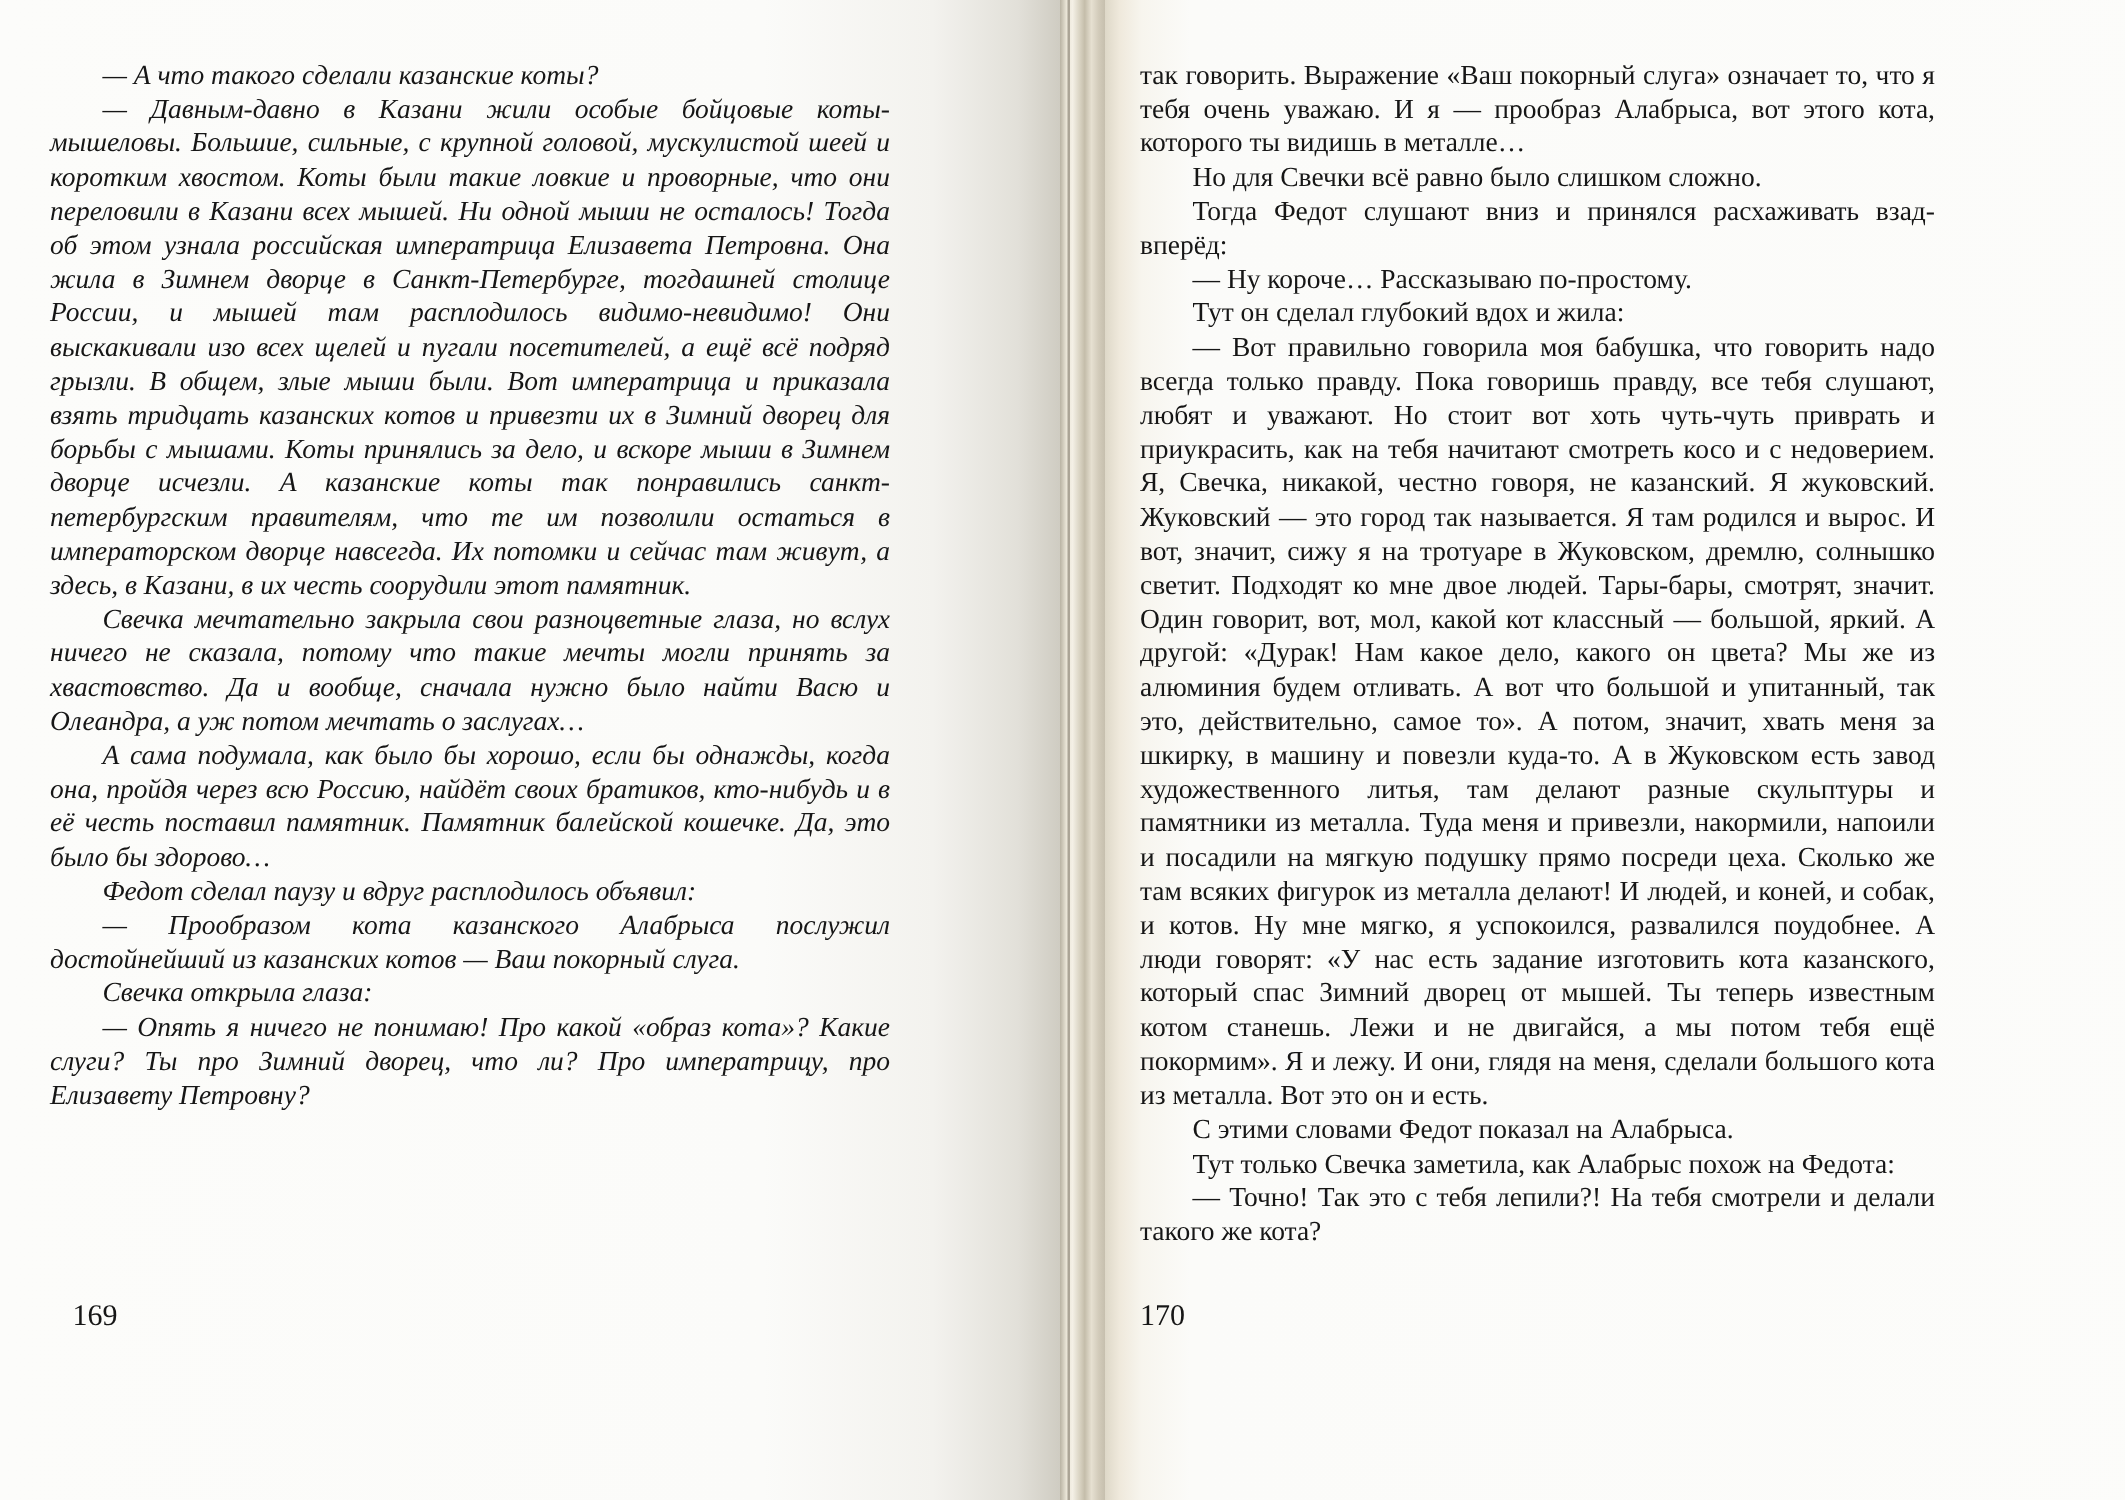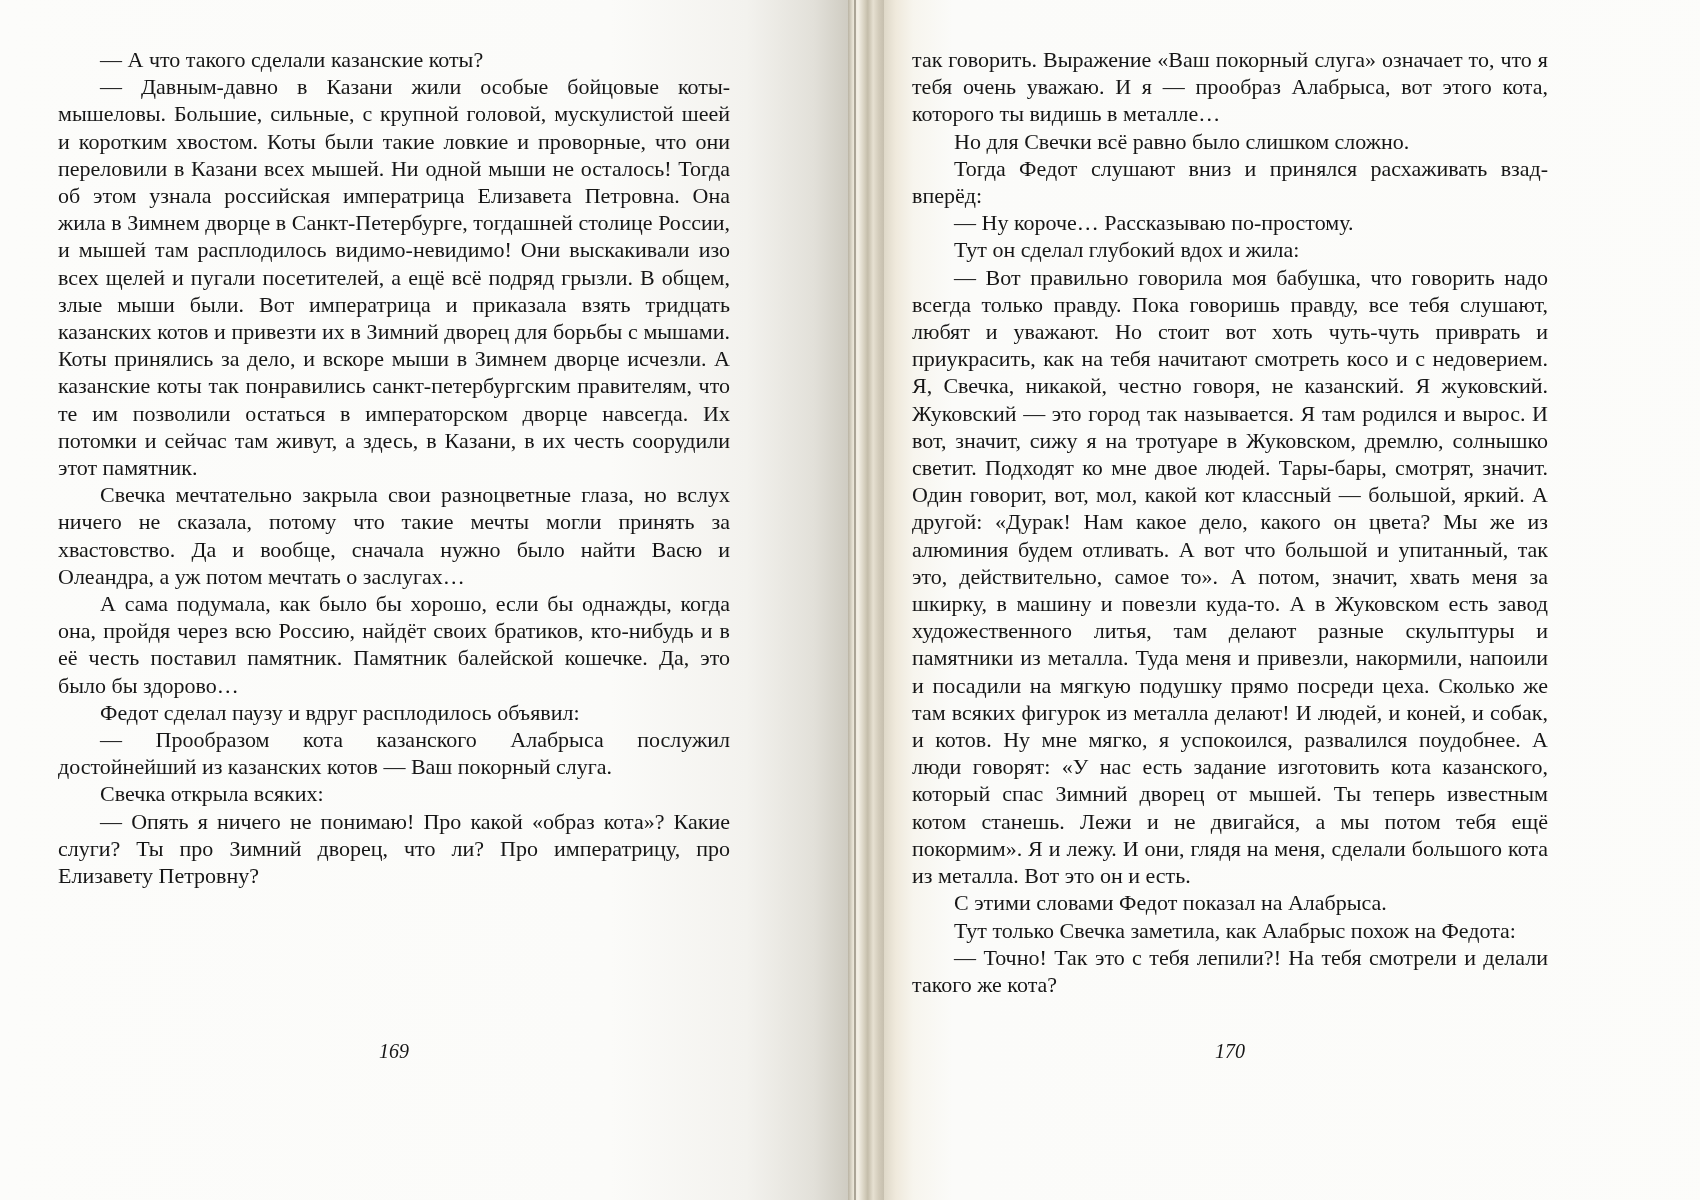--- a/index.html
+++ b/index.html
@@ -47,48 +47,47 @@
     height: 1200px;
     background: rgba(90, 82, 64, 0.45);
   }
   .text-block {
     position: absolute;
     top: 46px;
     font-size: 22px;
     line-height: 27.2px;
     text-align: justify;
   }
-  .text-left  { left: 58px;  width: 672px; }
+  .text-left  { left: 40px;  width: 672px; font-style: italic; }
   .text-right { left: 28px;  width: 636px; }
   .para { text-indent: 42px; margin: 0; }
   .para.no-indent { text-indent: 0; }
   .page-number {
     position: absolute;
     top: 1040px;
-    font-size: 20px;
-    text-align: center;
-    font-style: italic;
+    font-size: 24px;
+    text-align: left;
   }
   .num-left  { left: 58px;  width: 672px; }
   .num-right { left: 28px;  width: 636px; }
 </style>
 </head>
 <body>
 
 <div class="spread">
 
   <div class="page page-left">
     <div class="text-block text-left">
         <p class="para">— А что такого сделали казанские коты?</p>
         <p class="para">— Давным-давно в Казани жили особые бойцовые коты-мышеловы. Большие, сильные, с крупной головой, мускулистой шеей и коротким хвостом. Коты были такие ловкие и проворные, что они переловили в Казани всех мышей. Ни одной мыши не осталось! Тогда об этом узнала российская императрица Елизавета Петровна. Она жила в Зимнем дворце в Санкт-Петербурге, тогдашней столице России, и мышей там расплодилось видимо-невидимо! Они выскакивали изо всех щелей и пугали посетителей, а ещё всё подряд грызли. В общем, злые мыши были. Вот императрица и приказала взять тридцать казанских котов и привезти их в Зимний дворец для борьбы с мышами. Коты принялись за дело, и вскоре мыши в Зимнем дворце исчезли. А казанские коты так понравились санкт-петербургским правителям, что те им позволили остаться в императорском дворце навсегда. Их потомки и сейчас там живут, а здесь, в Казани, в их честь соорудили этот памятник.</p>
         <p class="para">Свечка мечтательно закрыла свои разноцветные глаза, но вслух ничего не сказала, потому что такие мечты могли принять за хвастовство. Да и вообще, сначала нужно было найти Васю и Олеандра, а уж потом мечтать о заслугах…</p>
         <p class="para">А сама подумала, как было бы хорошо, если бы однажды, когда она, пройдя через всю Россию, найдёт своих братиков, кто-нибудь и в её честь поставил памятник. Памятник балейской кошечке. Да, это было бы здорово…</p>
         <p class="para">Федот сделал паузу и вдруг расплодилось объявил:</p>
         <p class="para">— Прообразом кота казанского Алабрыса послужил достойнейший из казанских котов — Ваш покорный слуга.</p>
-        <p class="para">Свечка открыла всяких:</p>
+        <p class="para">Свечка открыла глаза:</p>
         <p class="para">— Опять я ничего не понимаю! Про какой «образ кота»? Какие слуги? Ты про Зимний дворец, что ли? Про императрицу, про Елизавету Петровну?</p>
       </div>
     <div class="page-number num-left">169</div>
   </div>
 
   <div class="spine">
     <div class="spine-line"></div>
   </div>
 
   <div class="page page-right">

